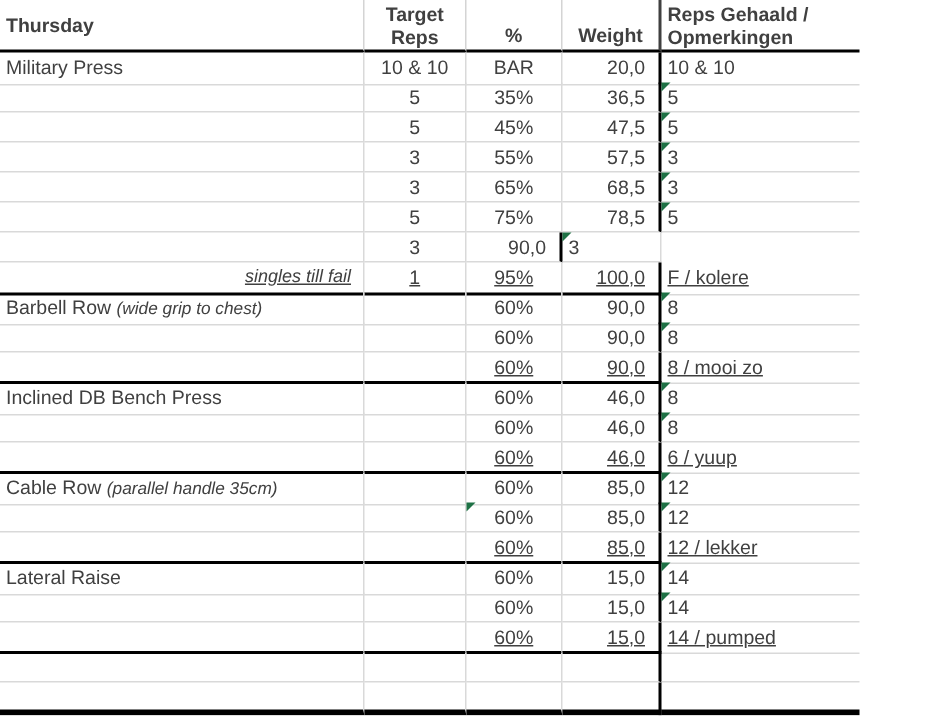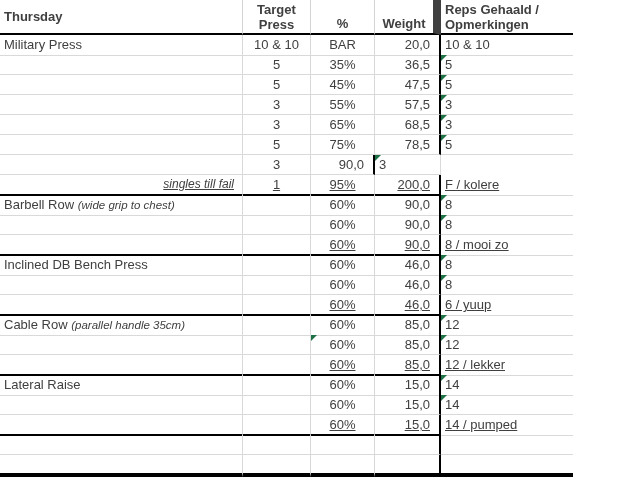--- a/index.html
+++ b/index.html
@@ -26,21 +26,21 @@
     font-size: 13px;
     display: flex;
   }
   .hA { align-items: center; padding-left: 4px; font-size: 16px;
         border-right: 1px solid #d4d4d4; }
   .hB { align-items: center; justify-content: center; text-align: center;
         white-space: pre-line; line-height: 15px; border-right: 1px solid #d4d4d4; }
   .hC { align-items: flex-end; justify-content: center; padding-bottom: 2px;
         border-right: 1px solid #d4d4d4; }
   .hD { align-items: flex-end; justify-content: center; padding-bottom: 2px;
-        border-right: 8px solid #404040; }
+        border-right: 2px solid #404040; }
   .hE { align-items: center; padding-left: 4px; white-space: pre-line;
         line-height: 15px; border-right: 1px solid #d4d4d4; }
   
   .row { height: 20px; font-size: 13px; }
   .row .cell {
     position: relative;
     border-bottom: 1px solid #d9d9d9;
     line-height: 19px;
     white-space: nowrap;
     overflow: visible;
@@ -76,21 +76,21 @@
 <body>
 
 <div id="sheet">
 
   <div class="grid-row header-row">
     <div class="cell hA">
       <span>Thursday</span>
     </div>
     <div class="cell hB">
       <span>Target
-Press</span>
+Reps</span>
     </div>
     <div class="cell hC">
       <span>%</span>
     </div>
     <div class="cell hD">
       <span>Weight</span>
     </div>
     <div class="cell hE">
       <span>Reps Gehaald /
 Opmerkingen</span>
@@ -247,21 +247,21 @@
       <span class="note"></span>
     </div>
     <div class="cell colB">
       <span>1</span>
     </div>
     <div class="cell colC">
       
       <span>95%</span>
     </div>
     <div class="cell colD">
-      <span>200,0</span>
+      <span>100,0</span>
     </div>
     <div class="cell colE">
       
       <span>F / kolere</span>
     </div>
   </div>
 
   <div class="grid-row row">
     <div class="cell colA">
       <span>Barbell Row</span>

